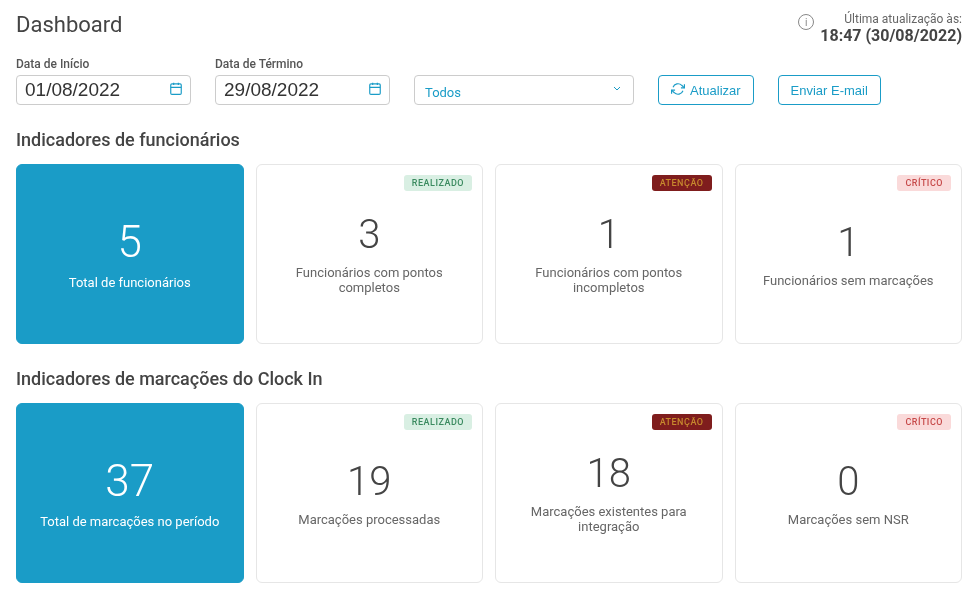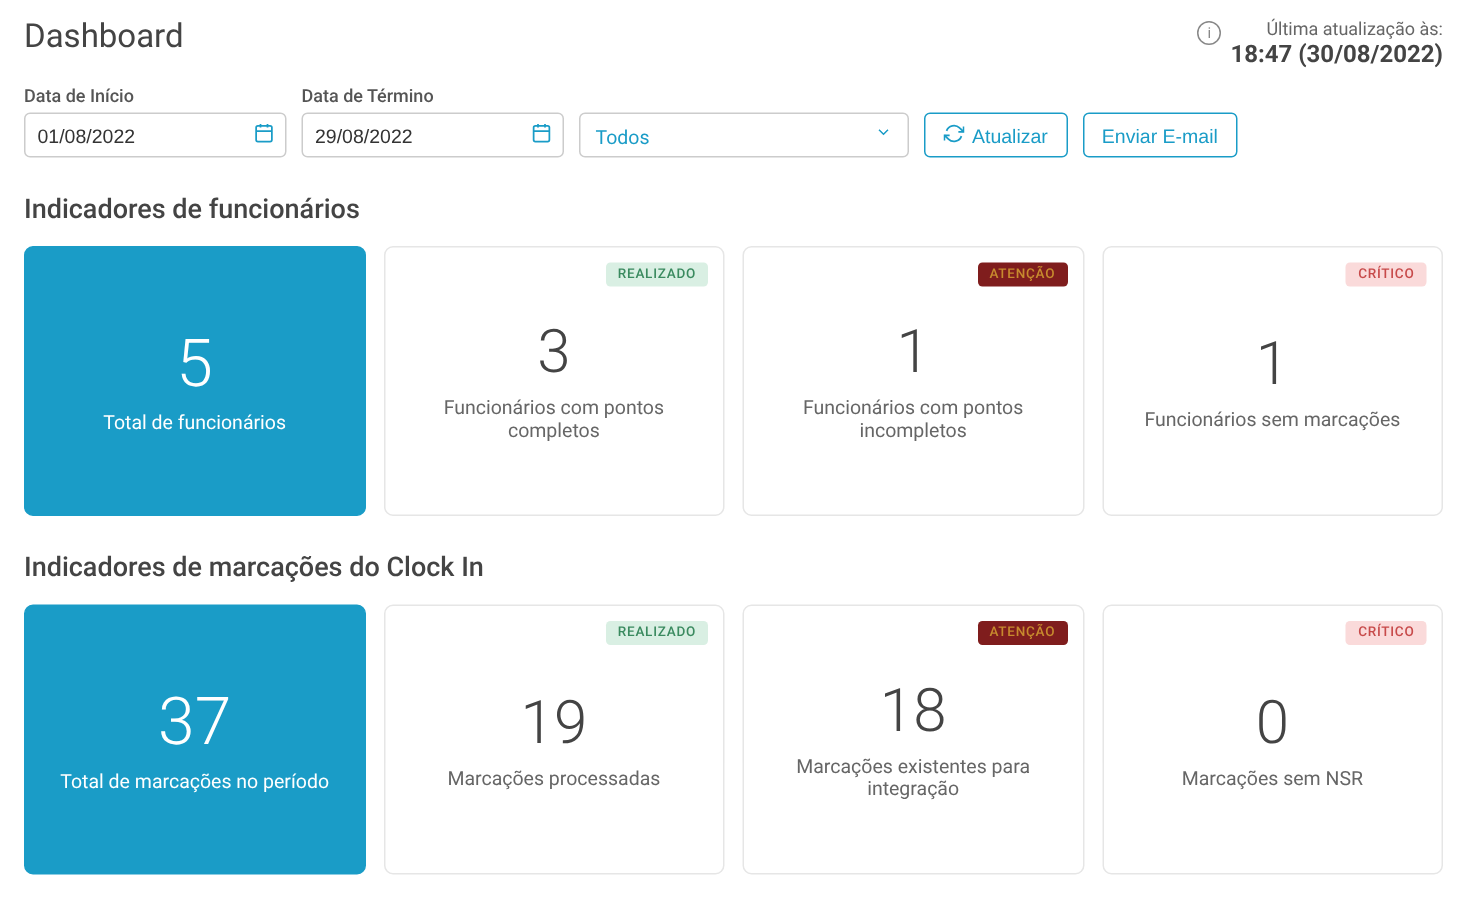--- a/index.html
+++ b/index.html
@@ -47,41 +47,41 @@
       width: 16px;
       height: 16px;
       border: 1.5px solid #888;
       border-radius: 50%;
       font-size: 10px;
       color: #888;
       margin-top: 2px;
     }
     .filters {
       display: flex;
-      gap: 10px;
+      gap: 24px;
       align-items: flex-end;
       margin-bottom: 24px;
     }
     .filter-group {
       display: flex;
       flex-direction: column;
       gap: 4px;
     }
     .filter-label {
       font-size: 12px;
       color: #555;
       font-weight: 500;
     }
     .date-input {
       width: 175px;
       height: 30px;
       padding: 4px 30px 4px 8px;
       border: 1px solid #ccc;
       border-radius: 4px;
-      font-size: 13px;
+      font-size: 19px;
       color: #333;
       position: relative;
       background: #fff;
     }
     .date-wrapper {
       position: relative;
     }
     .calendar-icon {
       position: absolute;
       right: 8px;

